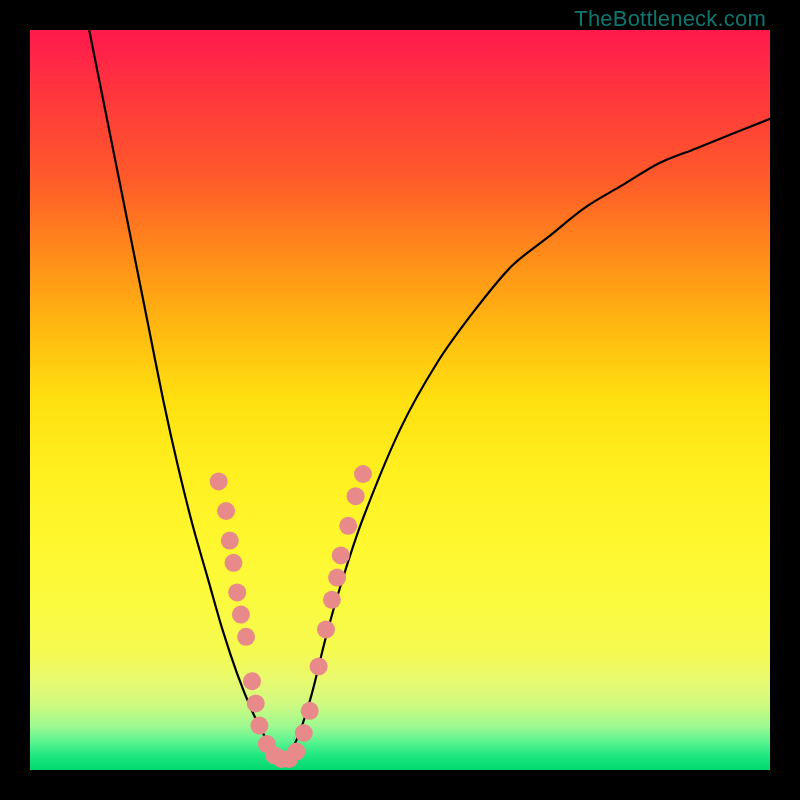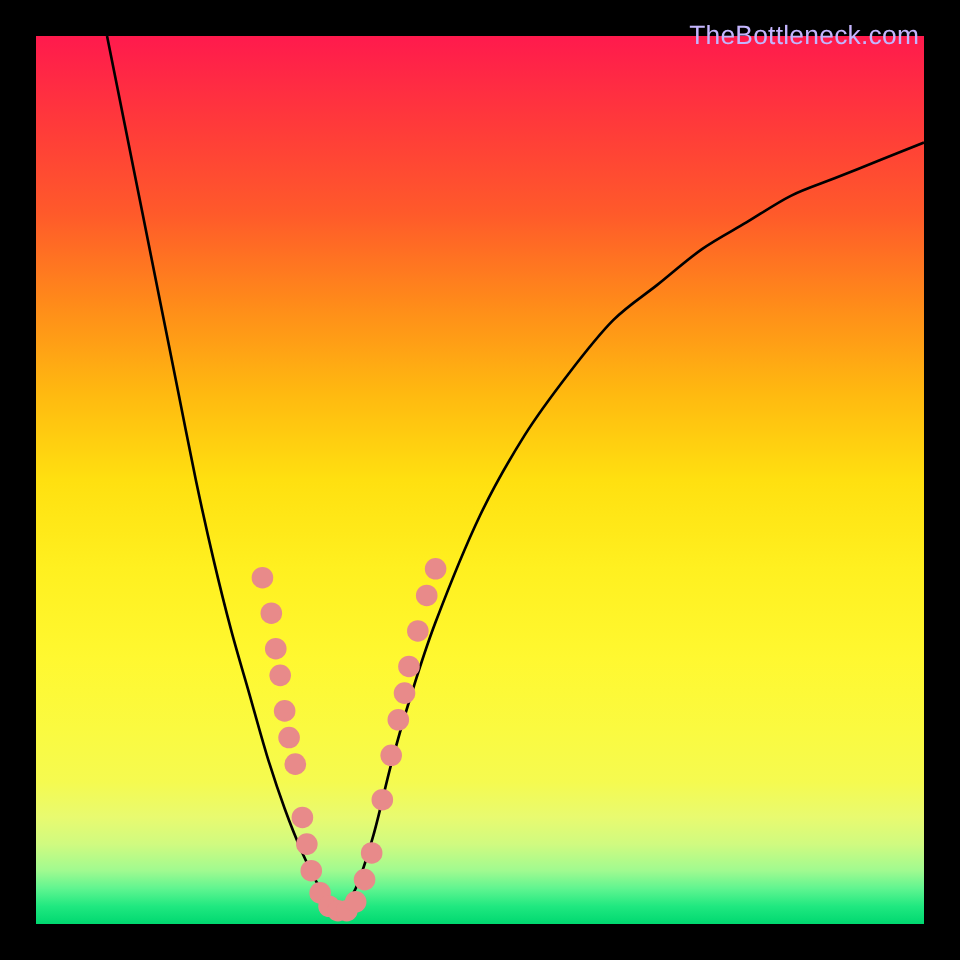--- a/index.html
+++ b/index.html
@@ -30,26 +30,26 @@
       #e8fa70 88%,
       #d0fa80 91%,
       #a0fa90 94%,
       #60f590 96%,
       #20e880 98%,
       #00d870 100%
     );
   }
   .watermark {
     position: absolute;
-    top: 17px;
+    top: 6px;
     right: 34px;
     font-family: Arial, Helvetica, sans-serif;
     font-size: 22px;
     font-weight: 500;
-    color: #c4b5fd;
+    color: #0f766e;
     letter-spacing: 0.2px;
     user-select: none;
   }
   svg.curves {
     position: absolute;
     left: 0; top: 0;
     width: 740px; height: 740px;
   }
 </style>
 </head>

